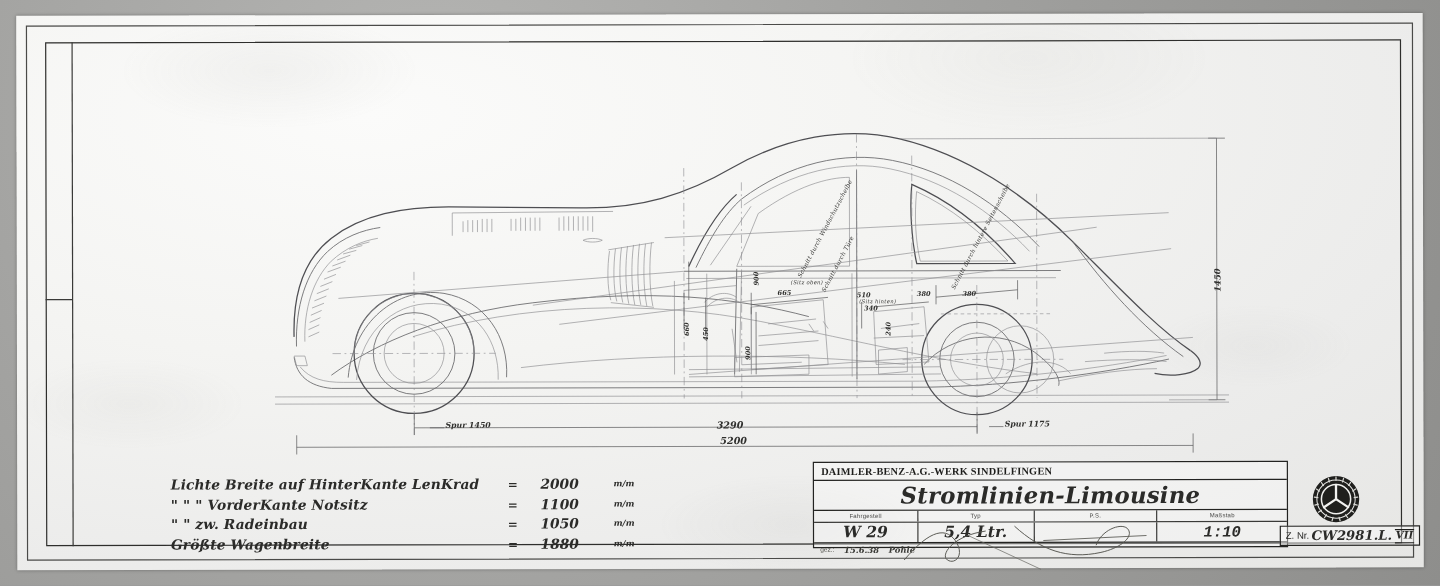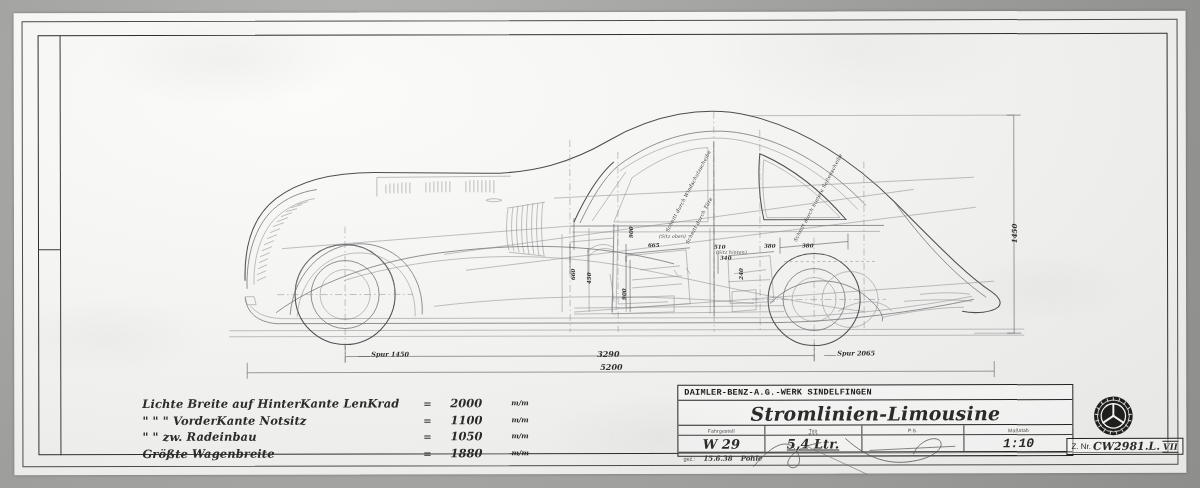--- a/index.html
+++ b/index.html
@@ -52,35 +52,35 @@
   #spec .lbl{font-size:11.5px;letter-spacing:.1px;}
   #spec .c-eq{width:16px;text-align:center;font-size:10px;}
   #spec .val{width:46px;font-size:11.5px;}
   #spec .unit{font-size:7px;position:relative;top:-2px;}
 
   
   #tblock{position:absolute;left:663px;top:373px;width:394px;height:70px;
           border:1.3px solid #232321;background:rgba(255,255,255,.35);}
   #tb-head{height:14px;border-bottom:1.2px solid #232321;
            display:flex;align-items:center;padding-left:6px;}
-  #tb-head span{font-family:Liberation Mono, monospace;font-weight:bold;
+  #tb-head span{font-family:Liberation Serif, serif;font-weight:bold;
                 font-size:8.6px;letter-spacing:.2px;color:#1d1d1b;}
   #tb-title{height:24px;border-bottom:1.1px solid #232321;
             display:flex;align-items:flex-end;justify-content:center;}
   #tb-title span{font-size:19px;letter-spacing:.2px;}
   #tb-cols{height:9px;display:flex;border-bottom:.8px solid #3a3a38;}
   #tb-cols div{display:flex;align-items:center;justify-content:center;
                font-size:5px;font-family:"Liberation Sans",sans-serif;
                color:#4b4b49;letter-spacing:.2px;border-right:.8px solid #3a3a38;}
   #tb-cols div:last-child{border-right:none;}
   #tb-vals{height:16px;display:flex;border-bottom:1.1px solid #232321;}
   #tb-vals div{display:flex;align-items:center;justify-content:center;
                font-size:13px;border-right:.9px solid #3a3a38;}
   #tb-vals div:last-child{border-right:none;font-family:Liberation Mono, monospace;}
-  .col1{width:86px;} .col2{width:96px;text-decoration:underline;} .col3{width:102px;} .col4{width:108px;}
+  .col1{width:86px;} .col2{width:96px;} .col3{width:102px;} .col4{width:108px;}
   #tb-foot{height:11px;display:flex;align-items:center;padding-left:5px;gap:8px;}
   #tb-foot .f{font-size:5.5px;color:#55554f;font-family:"Liberation Sans",sans-serif;}
   #tb-foot .sig{font-size:7px;color:#3a3a36;}
 
   
   #scrawl{position:absolute;left:735px;top:425px;}
 
   
   #znr{position:absolute;left:1052px;top:427px;height:15px;
        border:1.2px solid #232321;background:rgba(255,255,255,.4);
@@ -345,21 +345,21 @@
         <path class="dim" d="M766,226 L766,242"></path>
         <path class="dim" d="M834,222 L834,238"></path>
         <path class="dim" d="M560,206 L560,238"></path>
       </g>
     </svg>
 
     <div class="dimlbl" style="left:583px;top:325px;font-size:8px;margin-top:12px;">3290</div>
     <div class="dimlbl" style="left:586px;top:350px;font-size:8px;">5200</div>
     <div class="dimlbl rot90" style="left:996px;top:232px;font-size:7px;">1450</div>
     <div class="dimlbl" style="left:357px;top:338px;font-size:6.5px;">Spur 1450</div>
-    <div class="dimlbl" style="left:823px;top:338px;font-size:6.5px;">Spur 2065</div>
+    <div class="dimlbl" style="left:823px;top:338px;font-size:6.5px;">Spur 1175</div>
 
     <div class="dimlbl rot90" style="left:556px;top:268px;font-size:5.5px;">660</div>
     <div class="dimlbl rot90" style="left:572px;top:272px;font-size:5.5px;">450</div>
     <div class="dimlbl rot90" style="left:607px;top:288px;font-size:5.5px;">900</div>
     <div class="dimlbl" style="left:634px;top:230px;font-size:5.5px;">665</div>
     <div class="dimlbl" style="left:700px;top:232px;font-size:5.5px;">510</div>
     <div class="dimlbl" style="left:750px;top:231px;font-size:5.5px;">380</div>
     <div class="dimlbl" style="left:706px;top:243px;font-size:5.5px;">340</div>
     <div class="dimlbl rot90" style="left:614px;top:226px;font-size:5.5px;">900</div>
     <div class="dimlbl" style="left:788px;top:231px;font-size:5.5px;">380</div>

